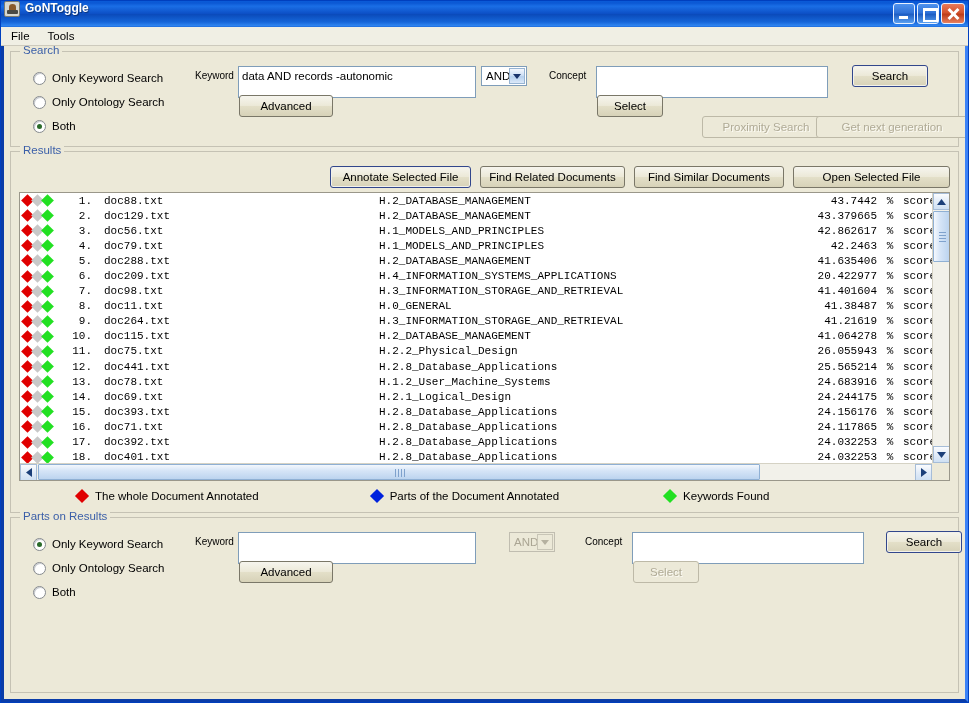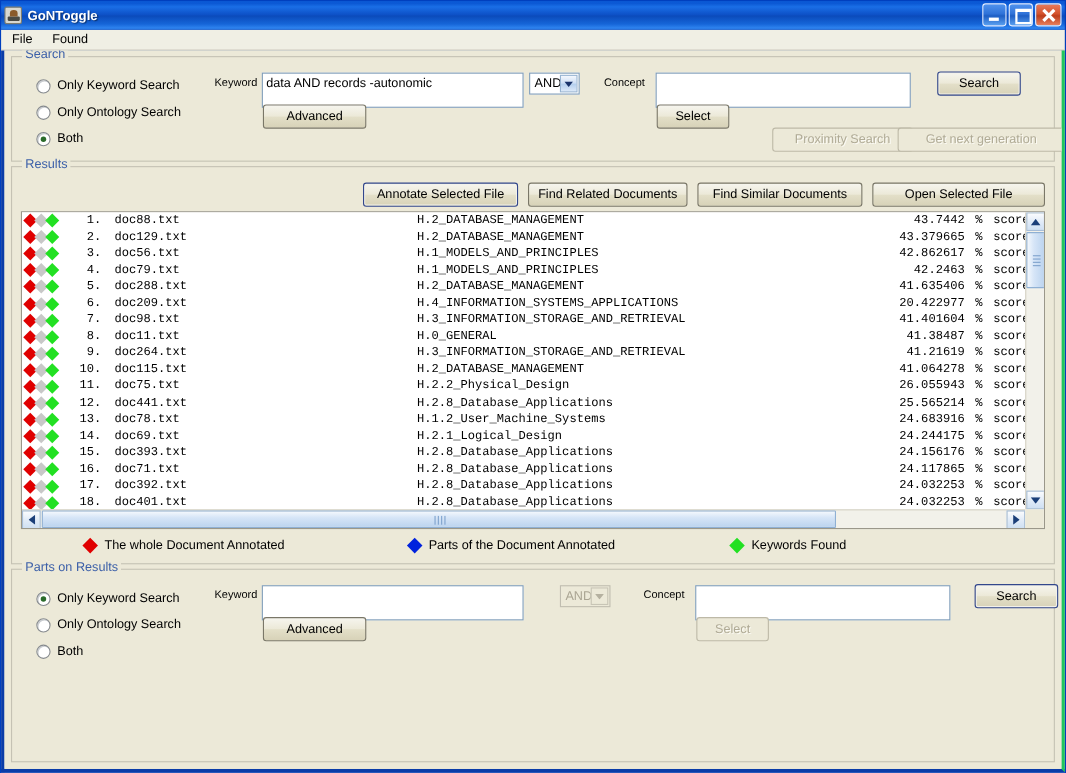--- a/index.html
+++ b/index.html
@@ -19,21 +19,21 @@
     border: 1px solid #003fbe;
     display: flex; flex-direction: column;
   }
 
   
   #titlebar {
     height: 26px; flex: 0 0 26px;
     background: linear-gradient(to bottom,
         #0a5ad8 0%, #0b58d4 8%, #1a6ee6 20%, #0d50c6 48%,
         #0b4bbb 52%, #1565d8 80%, #2e83ef 94%, #1e6ddd 100%);
-    display: flex; align-items: center;
+    display: flex; align-items: flex-start;
     padding: 0 2px 0 3px;
     position: relative;
   }
   #titlebar .tb-icon {
     width: 16px; height: 16px; flex: 0 0 16px;
     background: #d8d8d0;
     border: 1px solid #7b7b70;
     border-radius: 2px;
     margin-right: 5px;
     position: relative;
@@ -105,21 +105,21 @@
     padding: 1px 9px 2px 3px;
     margin-right: 6px;
     cursor: default;
   }
 
   
   #client {
     flex: 1 1 auto;
     background: #ece9d8;
     border-left: 3px solid #0a3ca8;
-    border-right: 3px solid #22c55e;
+    border-right: 3px solid #3b82f6;
     border-bottom: 3px solid #0a3ca8;
     padding: 0;
     position: relative;
     overflow: hidden;
   }
   #inner {
     position: absolute; left: 0; top: 0; right: 0; bottom: 0;
     background: #ece9d8;
     padding: 5px 6px 6px 6px;
     display: flex; flex-direction: column;
@@ -312,21 +312,21 @@
     <div class="tb-title">GoNToggle</div>
     <div class="tb-buttons">
       <div class="tb-btn min"></div>
       <div class="tb-btn max"></div>
       <div class="tb-btn close"></div>
     </div>
   </div>
 
   <div id="menubar">
     <div class="menu-item">File</div>
-    <div class="menu-item">Found</div>
+    <div class="menu-item">Tools</div>
   </div>
 
   <div id="client">
     <div id="inner">
 
       <div class="group" style="flex:0 0 auto;">
         <div class="group-title">Search</div>
         <div class="group-body" style="height:94px;padding-top:10px;">
 
           <div style="position:absolute;left:22px;top:14px;">

